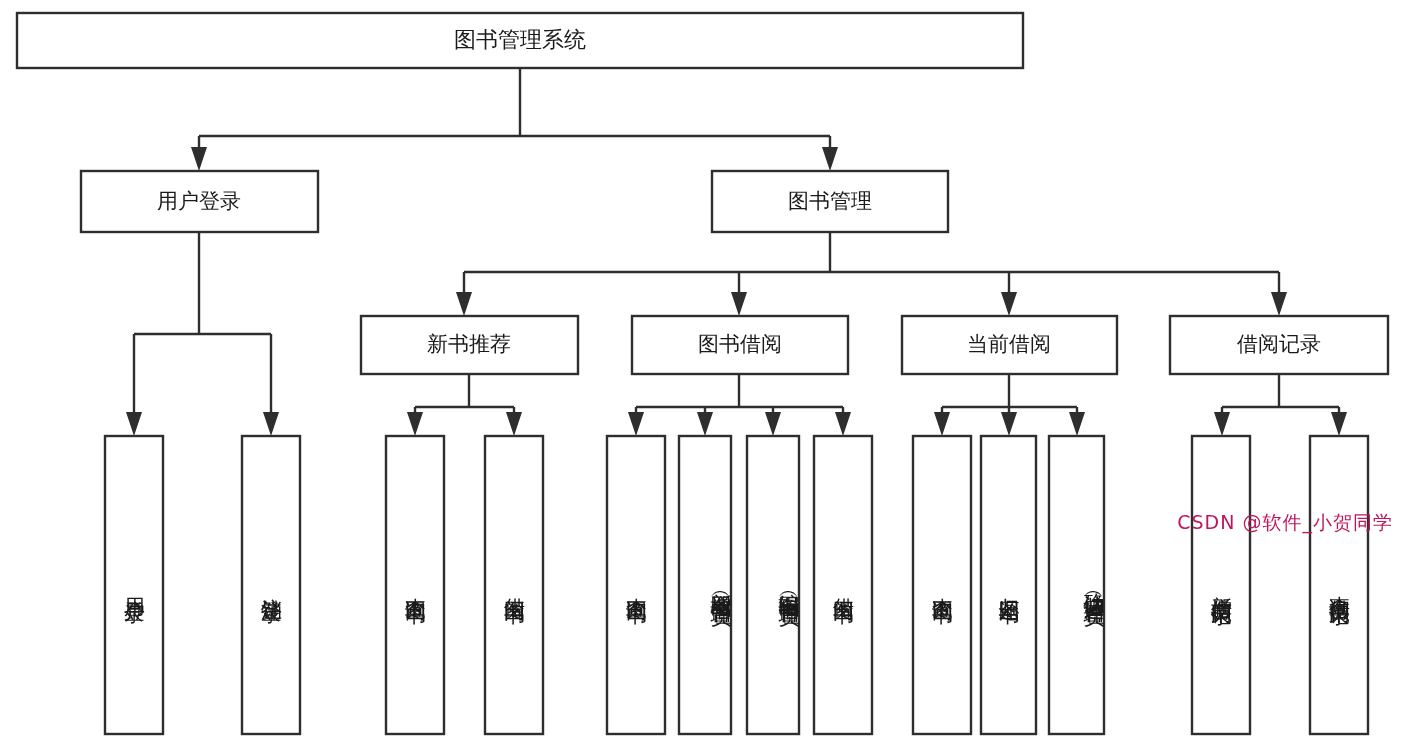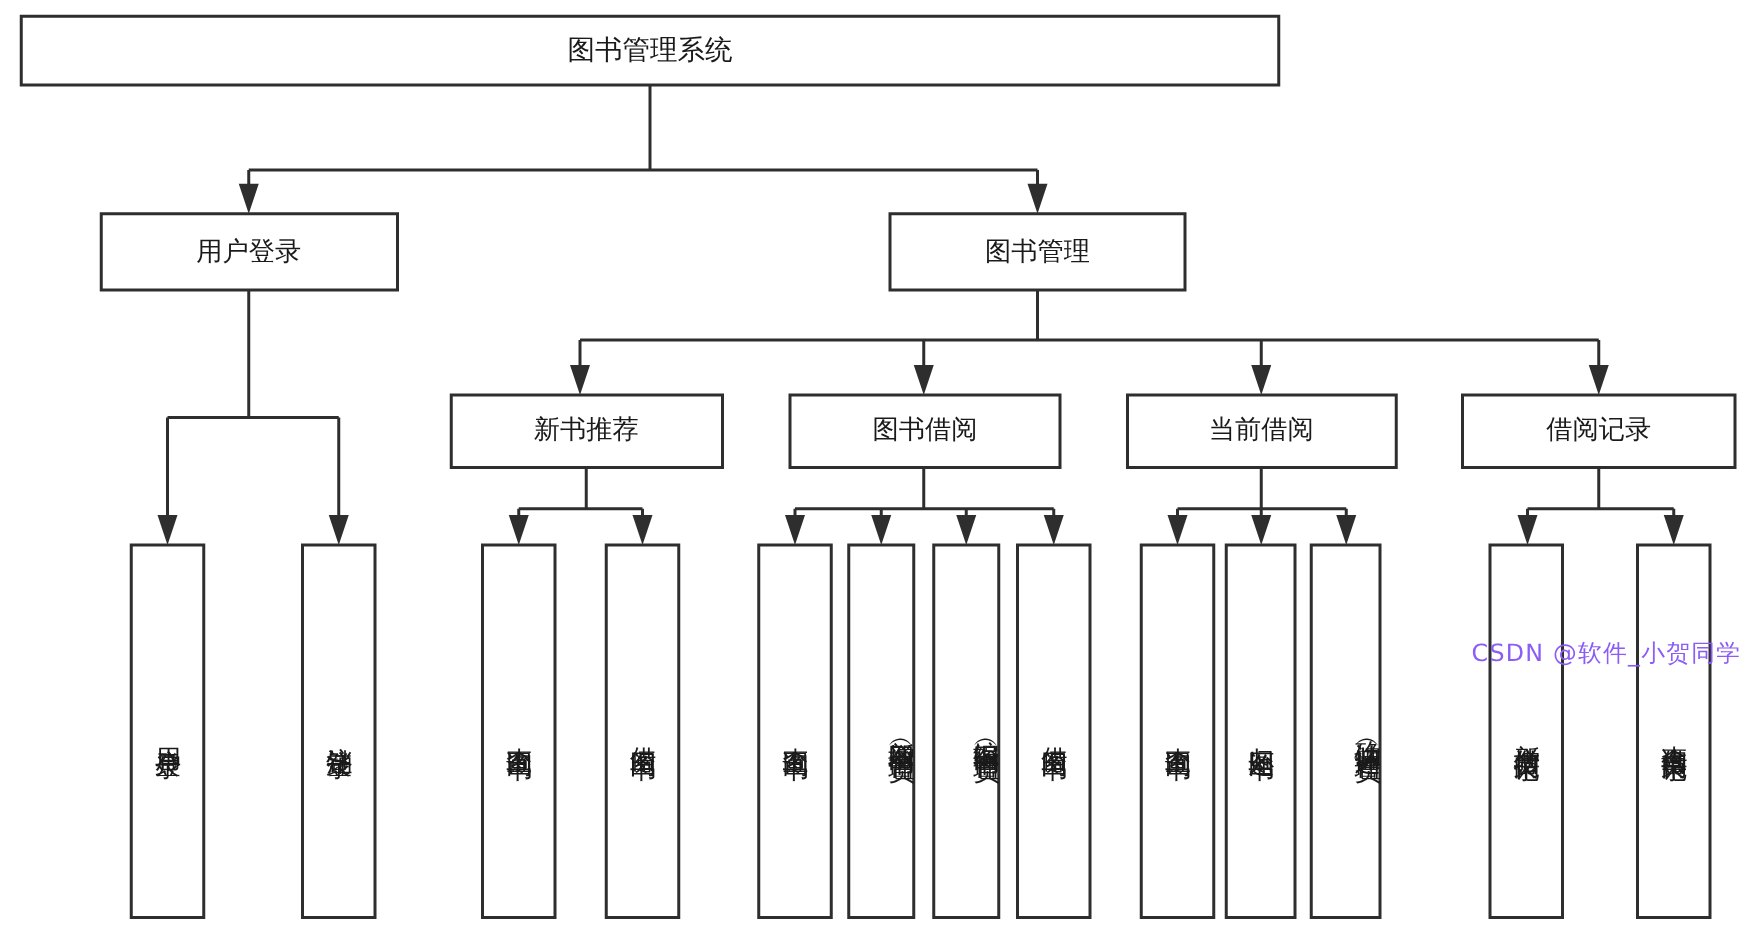--- a/index.html
+++ b/index.html
@@ -66,21 +66,21 @@
     display: flex;
     align-items: center;
     justify-content: center;
   }
   .watermark {
     position: absolute;
     right: 12px;
     bottom: 6px;
     font-family: "DejaVu Sans", "Liberation Sans", sans-serif;
     font-size: 19px;
-    color: #8b5cf6;
+    color: #be185d;
     letter-spacing: 1px;
     white-space: nowrap;
     pointer-events: none;
   }
 </style>
 </head>
 <body>
 
 <div id="diagram-root">
 

